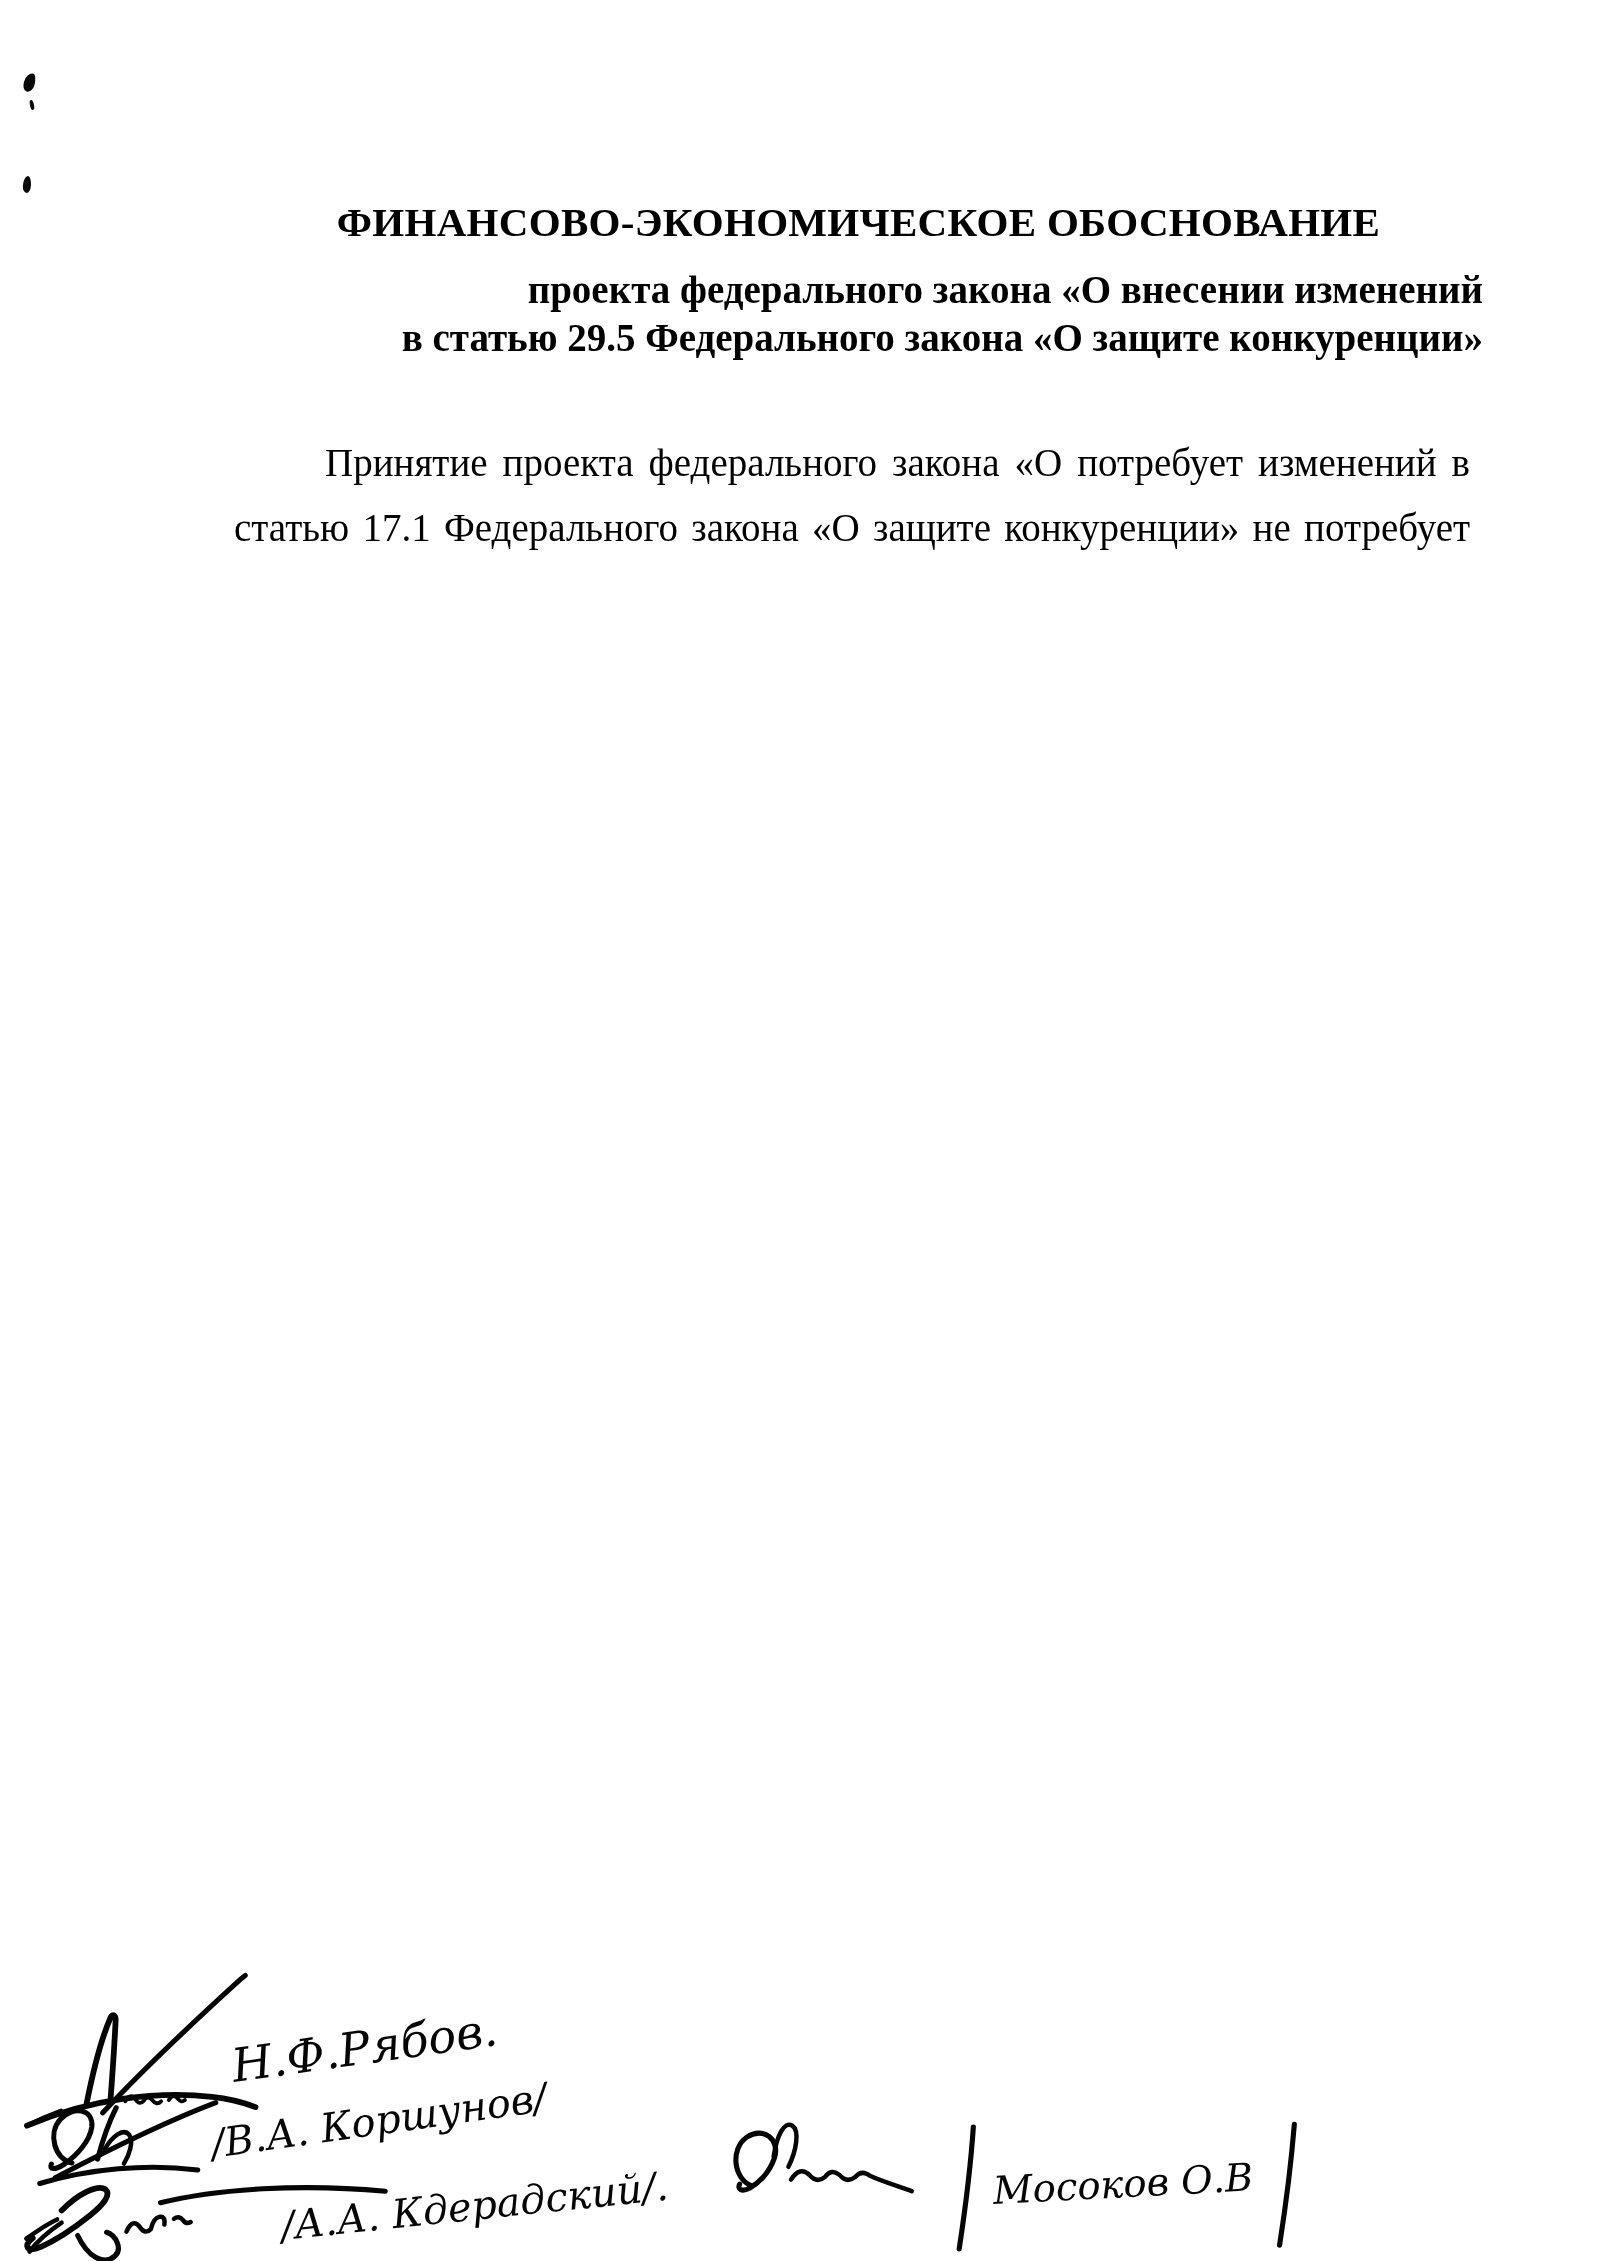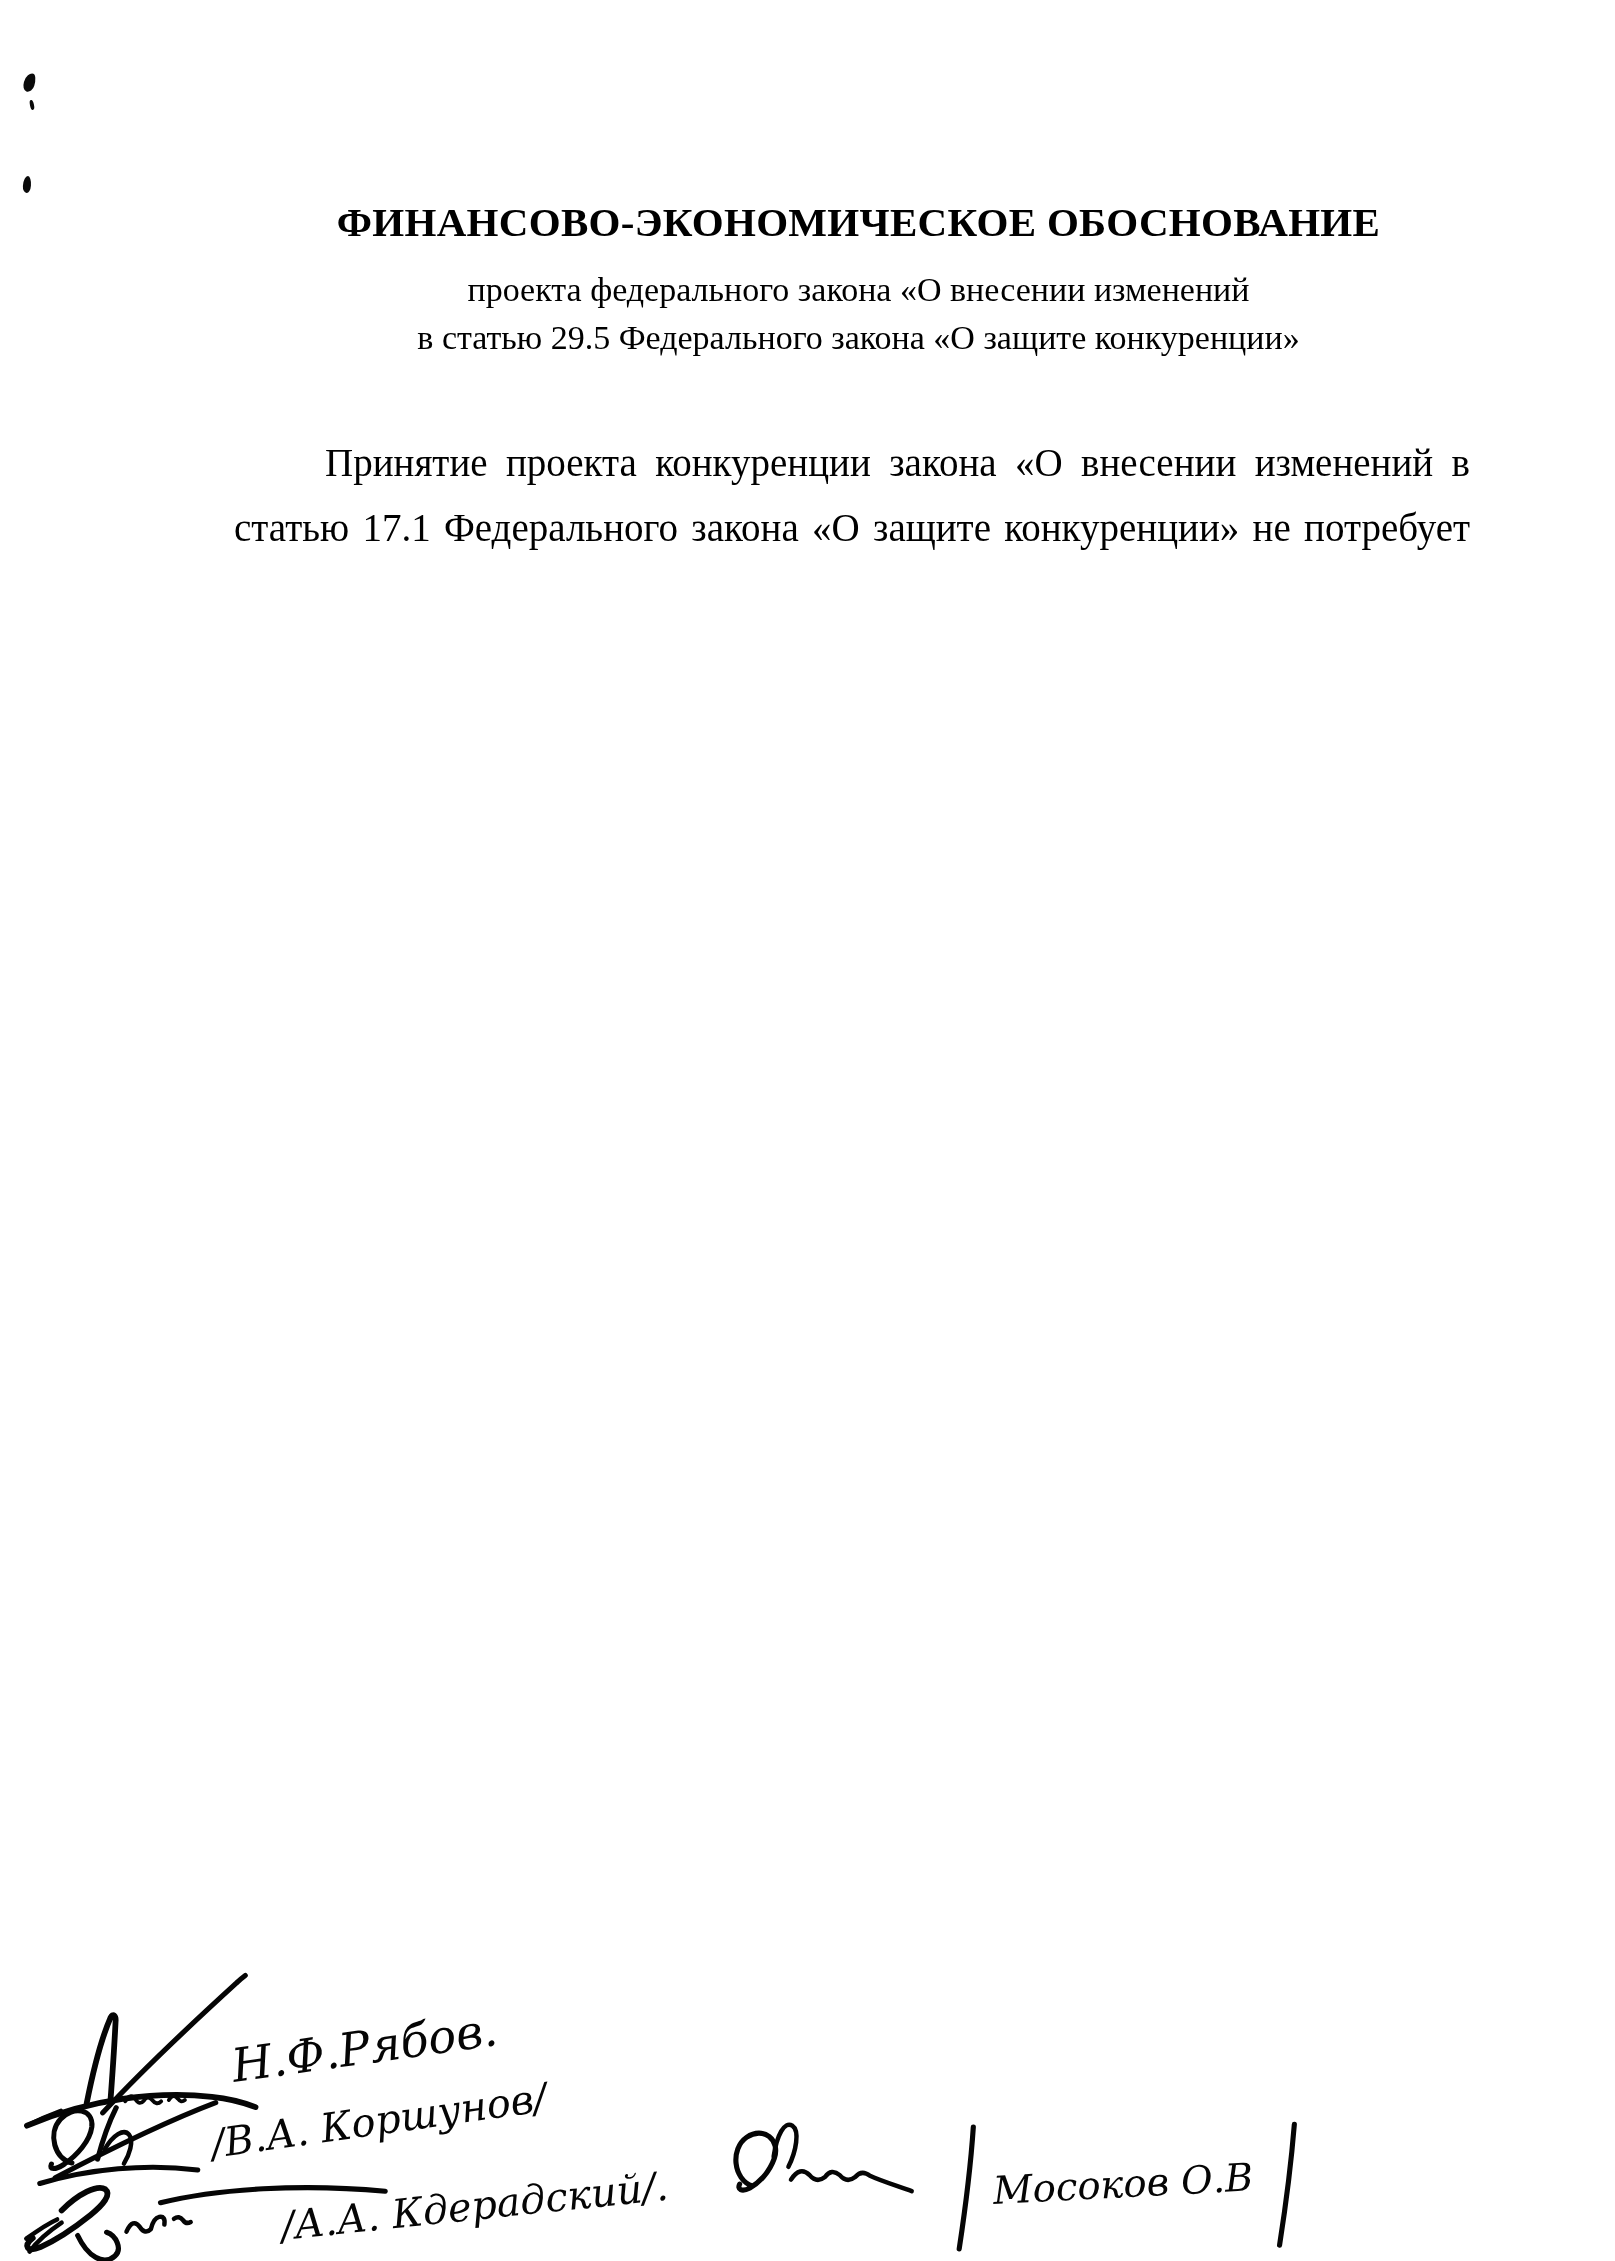--- a/index.html
+++ b/index.html
@@ -35,24 +35,24 @@
     font-size: 41px;
     line-height: 45px;
     font-weight: bold;
     letter-spacing: 0.3px;
   }
   .doc-subtitle {
     position: absolute;
     top: 266px;
     left: 234px;
     width: 1249px;
-    text-align: center;
-    font-size: 34px;
+    text-align: right;
+    font-size: 39px;
     line-height: 48px;
-    font-weight: normal;
+    font-weight: bold;
   }
   .body-paragraph {
     position: absolute;
     top: 430px;
     left: 234px;
     width: 1236px;
     font-size: 39px;
     line-height: 65px;
   }
   .para-line {
@@ -94,21 +94,21 @@
   <div class="speck speck-3"></div>
 
   <div class="doc-title">ФИНАНСОВО-ЭКОНОМИЧЕСКОЕ ОБОСНОВАНИЕ</div>
 
   <div class="doc-subtitle">
     <div>проекта федерального закона «О внесении изменений</div>
     <div>в статью 29.5 Федерального закона «О защите конкуренции»</div>
   </div>
 
   <div class="body-paragraph">
-    <div class="para-line first">Принятие проекта конкуренции закона «О внесении изменений в</div>
+    <div class="para-line first">Принятие проекта федерального закона «О потребует изменений в</div>
     <div class="para-line">статью 17.1 Федерального закона «О защите конкуренции» не потребует</div>
   </div>
 
   <div class="signature-layer">
     <svg width="1616" height="297" viewBox="0 0 2517 462" xmlns="http://www.w3.org/2000/svg">
 
       <g>
         <g class="autograph">
           <path d="M135,215 C148,150 162,105 172,82 C176,74 181,78 180,88 C178,130 174,185 172,212" stroke-width="9"></path>
           <path d="M160,230 C220,165 300,90 368,28 C373,23 378,19 382,16" stroke-width="8"></path>

